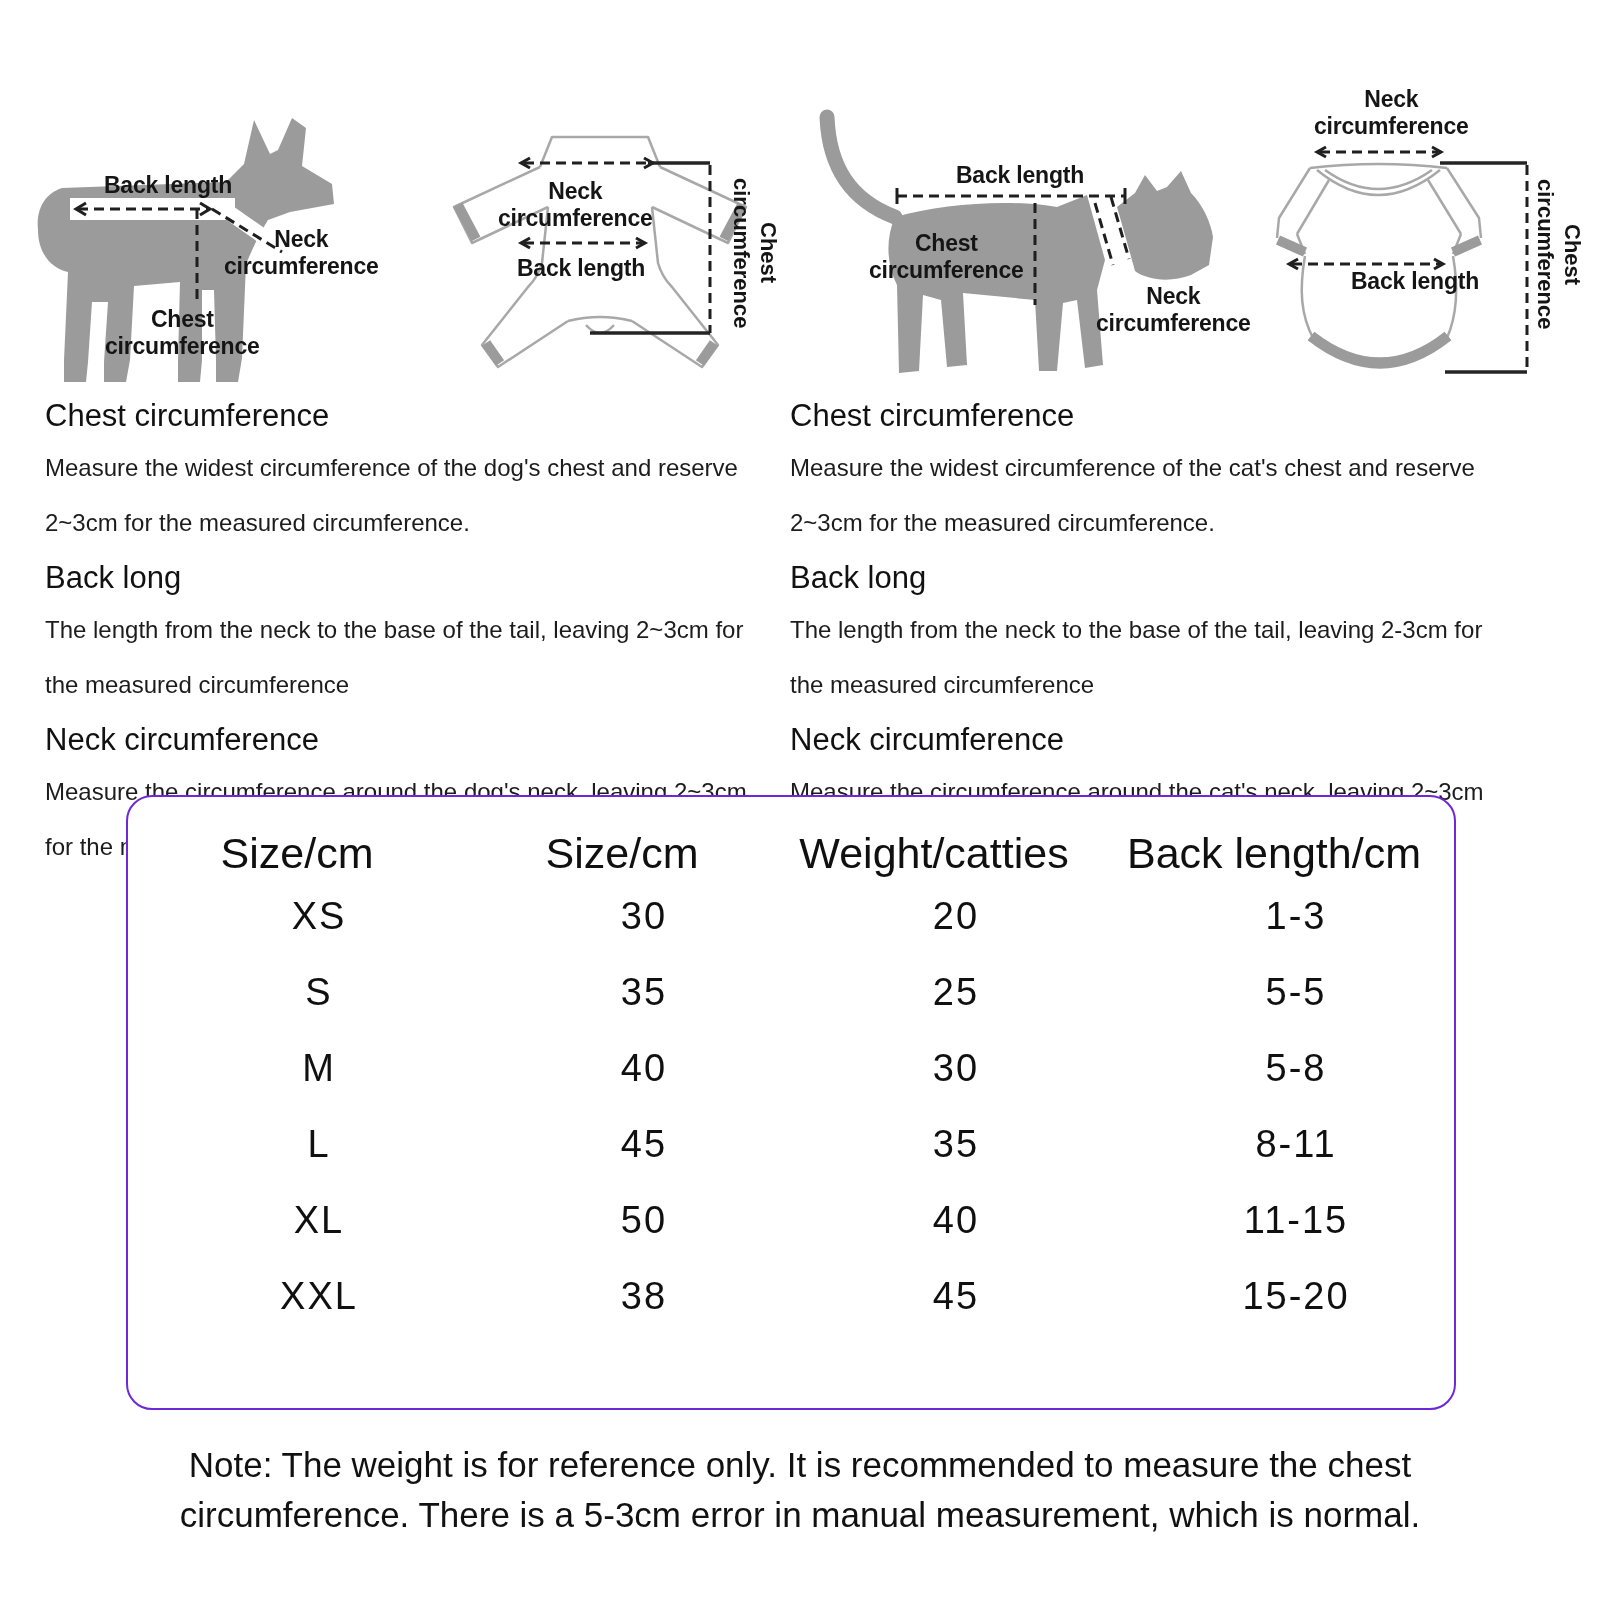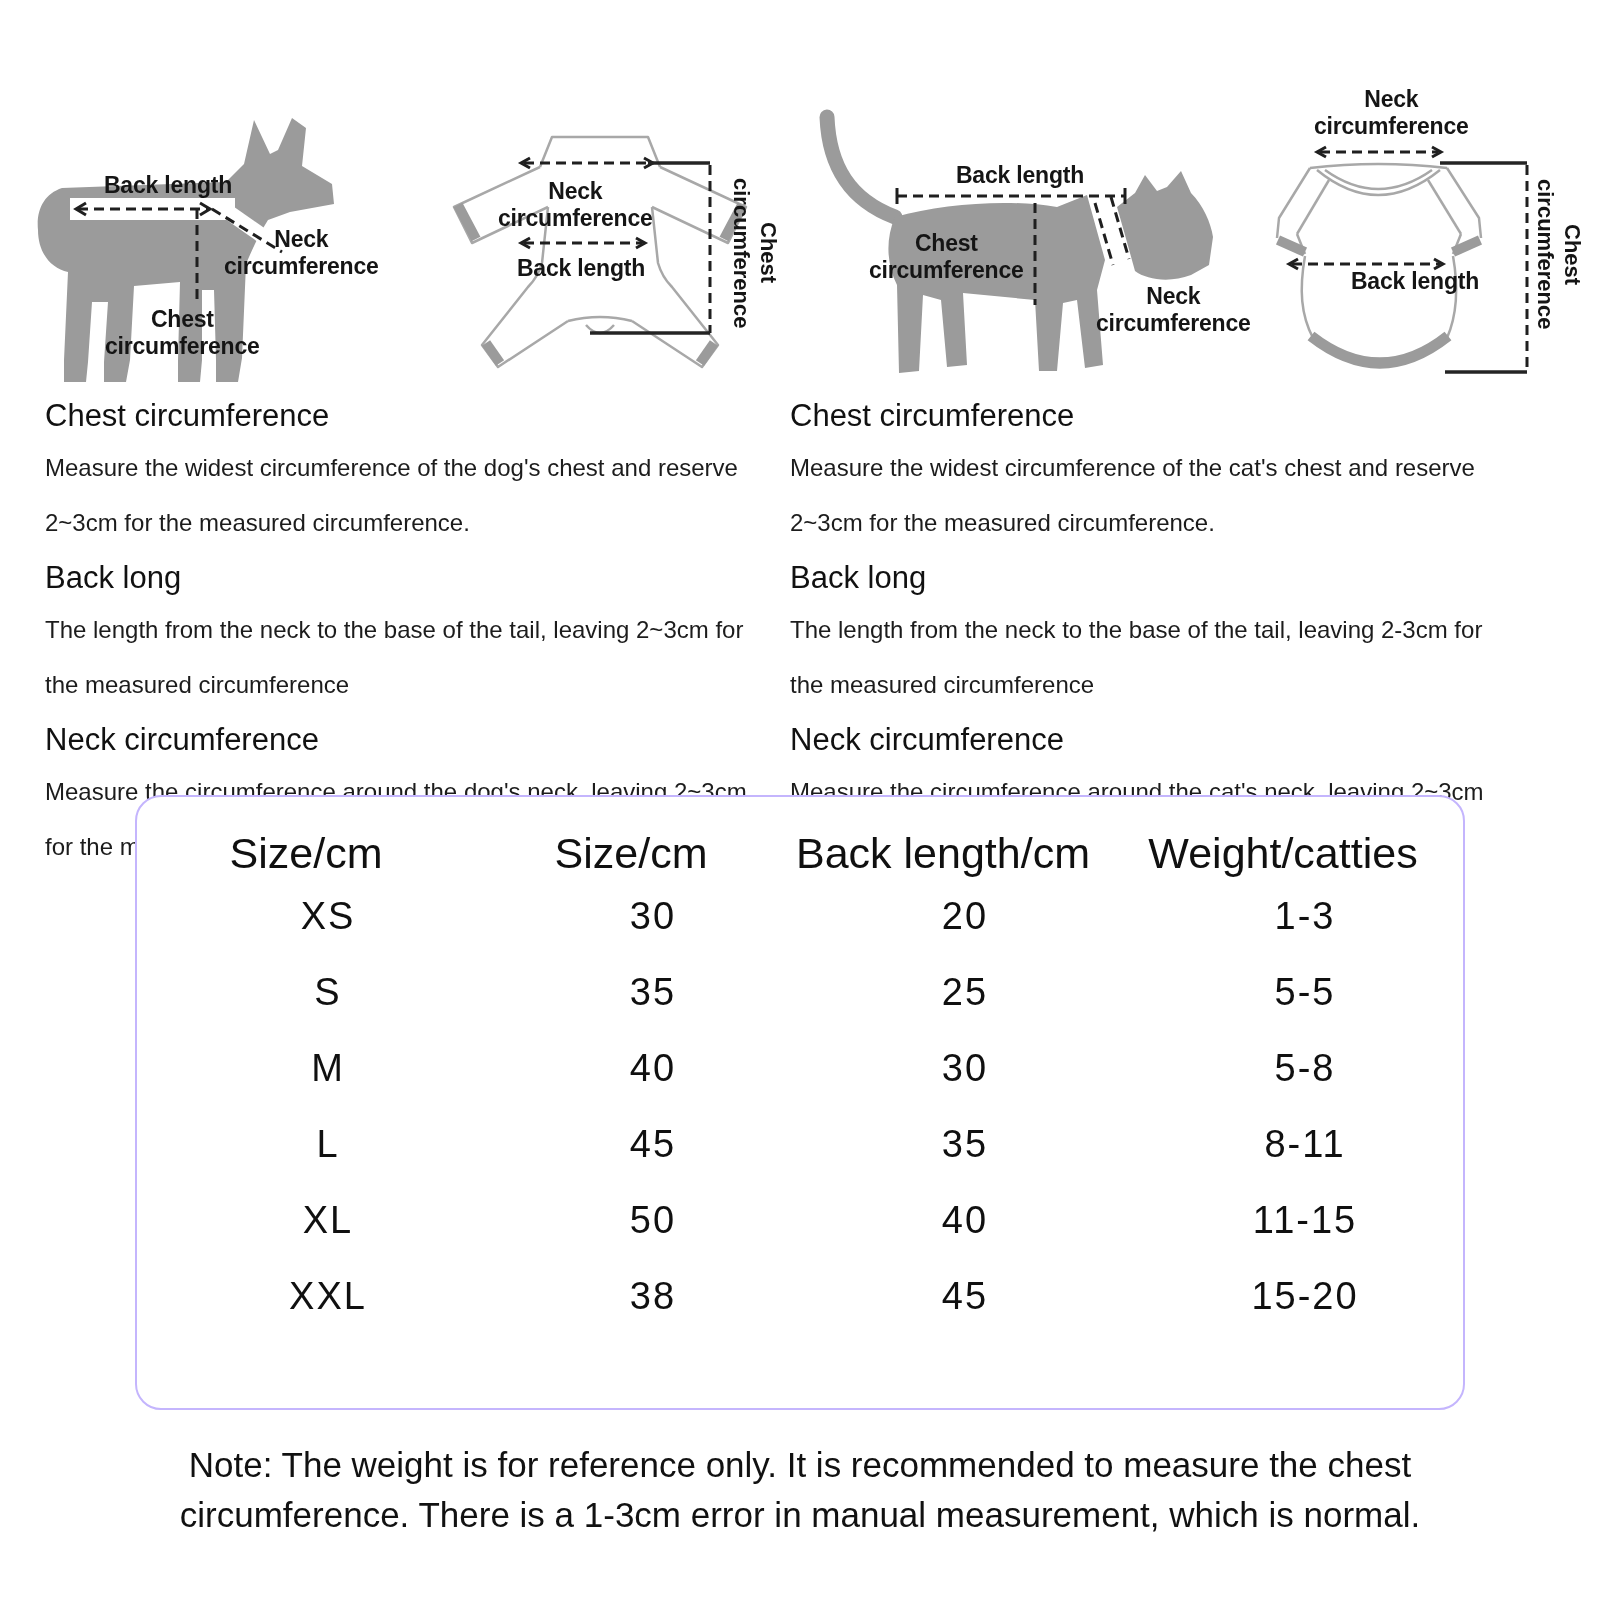--- a/index.html
+++ b/index.html
@@ -7,22 +7,22 @@
           font-family:"Liberation Sans","DejaVu Sans",sans-serif;color:#141414;}
   svg{position:absolute;}
   .fig-label{position:absolute;font-weight:700;font-size:23px;line-height:27px;
              text-align:center;color:#151515;letter-spacing:-0.2px;}
   .lbl-stack{width:min-content;}
   .lbl-line{white-space:nowrap;}
   .rot{writing-mode:vertical-rl;text-align:center;letter-spacing:0;}
   .instr{position:absolute;width:705px;}
   .instr h3{margin:0 0 6px 0;font-size:31px;font-weight:400;color:#111;}
   .instr p{margin:0 0 10px 0;font-size:24px;line-height:55px;font-weight:400;color:#1c1c1c;}
-  .size-table{position:absolute;left:135px;top:795px;width:1330px;height:615px;
-              border:2px solid #c4b5fd;border-radius:26px;box-sizing:border-box;background:#fff;}
+  .size-table{position:absolute;left:126px;top:795px;width:1330px;height:615px;
+              border:2px solid #6d28d9;border-radius:26px;box-sizing:border-box;background:#fff;}
   .thead,.trow{display:grid;grid-template-columns:338px 312px 312px 368px;}
   .thead{margin-top:32px;}
   .thead .th{font-size:43px;color:#101010;text-align:center;}
   .trow{height:76px;align-items:center;}
   .trow:first-of-type{margin-top:20px;}
   .trow .td{font-size:38px;color:#101010;text-align:center;letter-spacing:2px;padding-left:44px;}
   .note{position:absolute;left:100px;top:1440px;width:1400px;text-align:center;
         font-size:35px;line-height:50px;color:#111;}
   .stroke{fill:none;stroke:#a8a8a8;stroke-width:2.5;stroke-linejoin:round;}
   .trim{fill:none;stroke:#9b9b9b;stroke-width:10;}
@@ -152,22 +152,22 @@
     <h3>Back long</h3>
     <p>The length from the neck to the base of the tail, leaving 2-3cm for the measured circumference</p>
     <h3>Neck circumference</h3>
     <p>Measure the circumference around the cat's neck, leaving 2~3cm for the measured circumference.</p>
   </div>
 
   <div class="size-table">
     <div class="thead">
       <div class="th">Size/cm</div>
       <div class="th">Size/cm</div>
+      <div class="th">Weight/catties</div>
       <div class="th">Back length/cm</div>
-      <div class="th">Weight/catties</div>
     </div>
     <div class="trow">
       <div class="td">XS</div>
       <div class="td">30</div>
       <div class="td">20</div>
       <div class="td">1-3</div>
     </div>
     <div class="trow">
       <div class="td">S</div>
       <div class="td">35</div>
@@ -193,15 +193,15 @@
       <div class="td">11-15</div>
     </div>
     <div class="trow">
       <div class="td">XXL</div>
       <div class="td">38</div>
       <div class="td">45</div>
       <div class="td">15-20</div>
     </div>
   </div>
 
-  <div class="note">Note: The weight is for reference only. It is recommended to measure the chest circumference. There is a 1-3cm error in manual measurement, which is normal.</div>
+  <div class="note">Note: The weight is for reference only. It is recommended to measure the chest circumference. There is a 5-3cm error in manual measurement, which is normal.</div>
 
 </div>
 
 </body></html>

